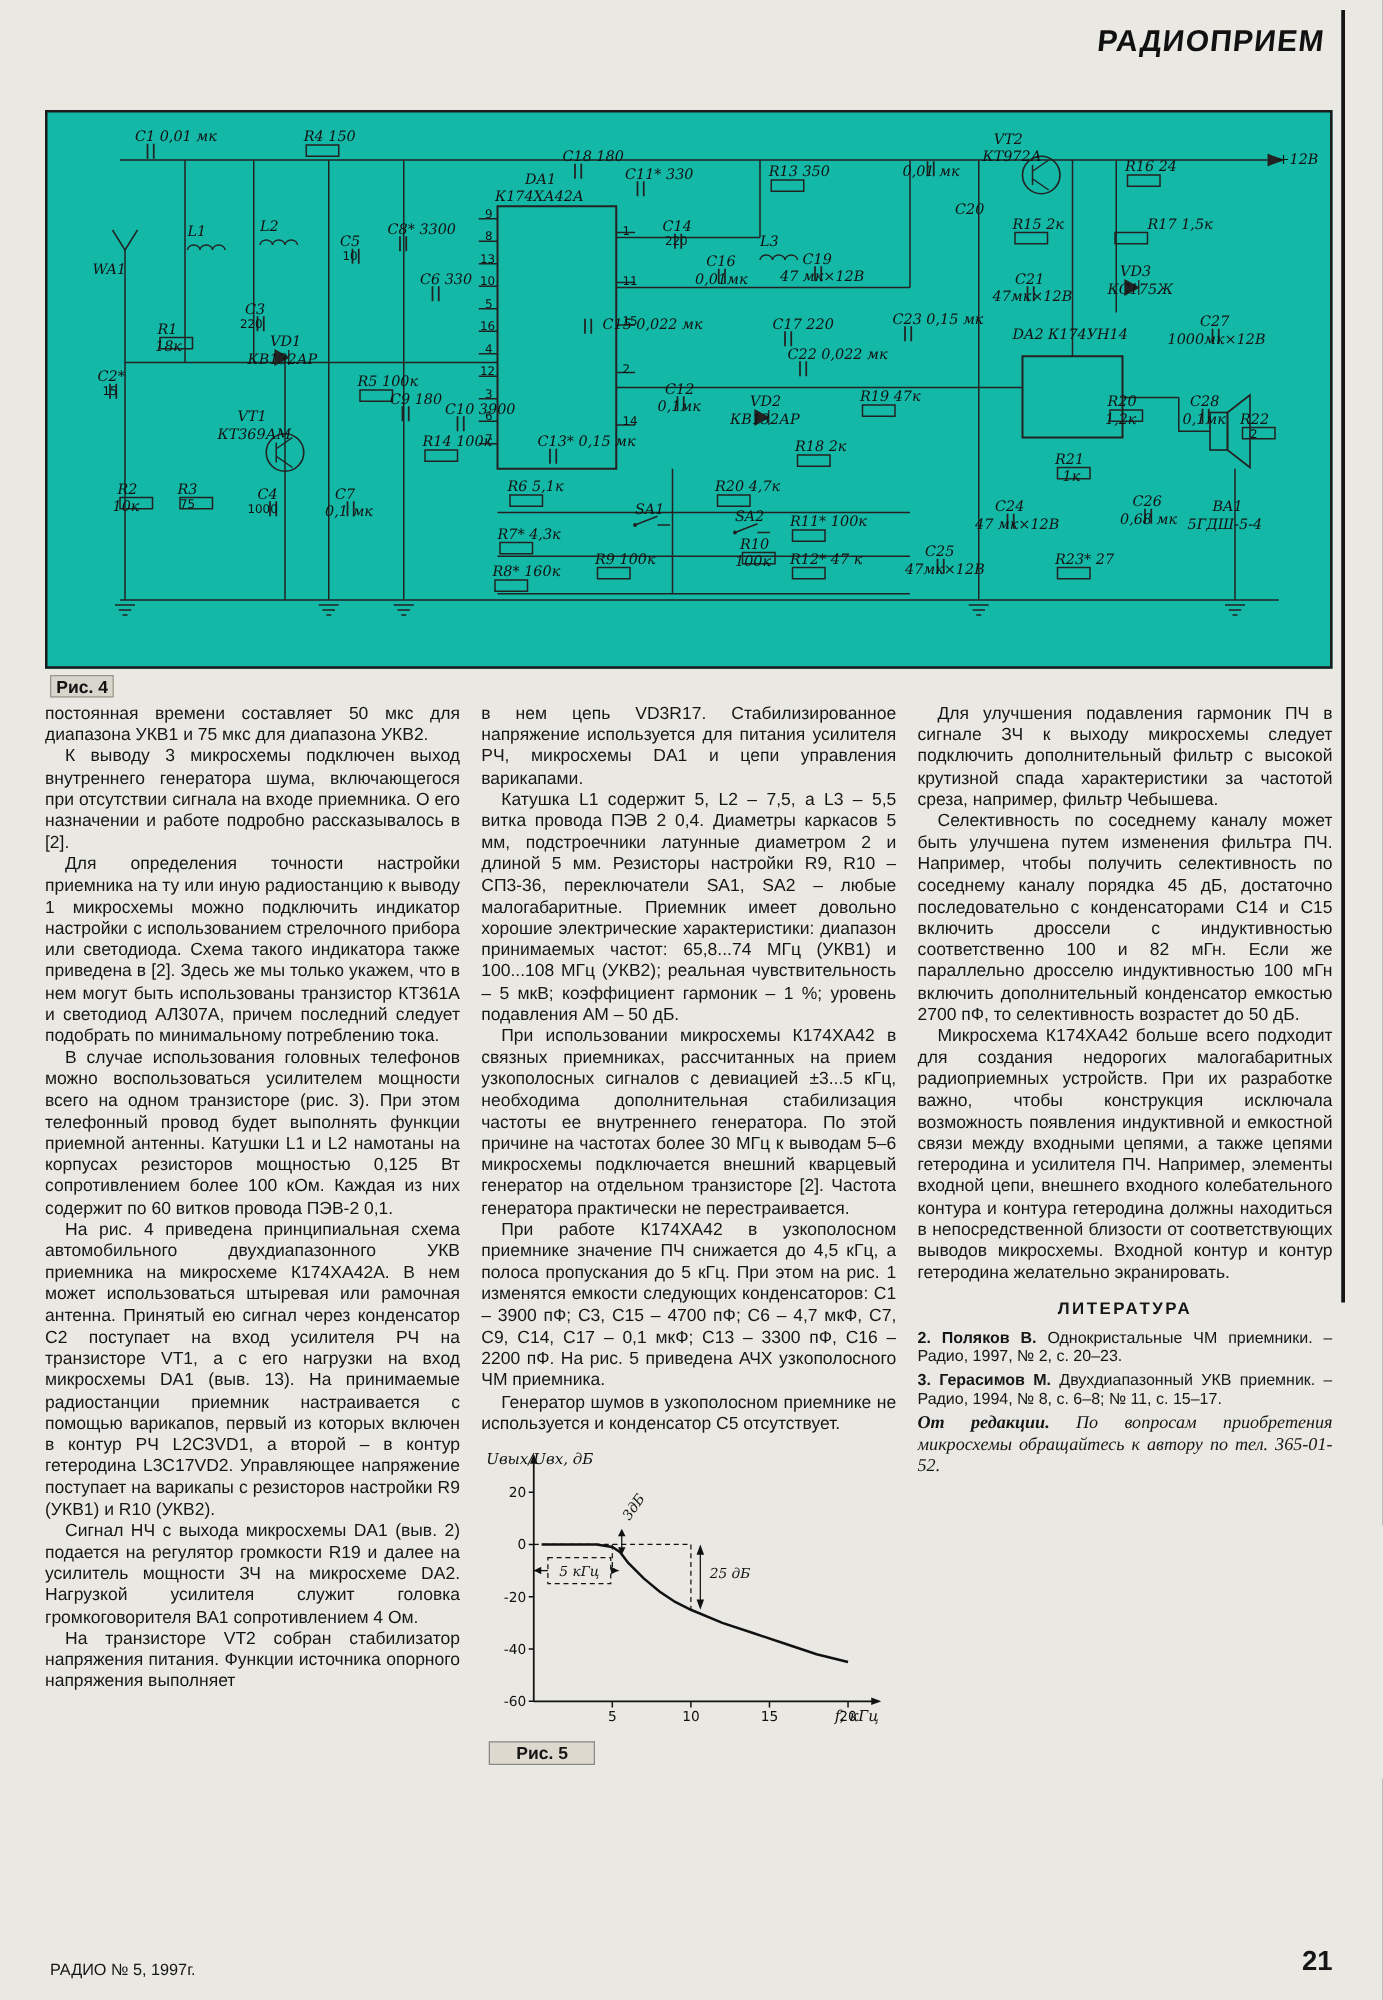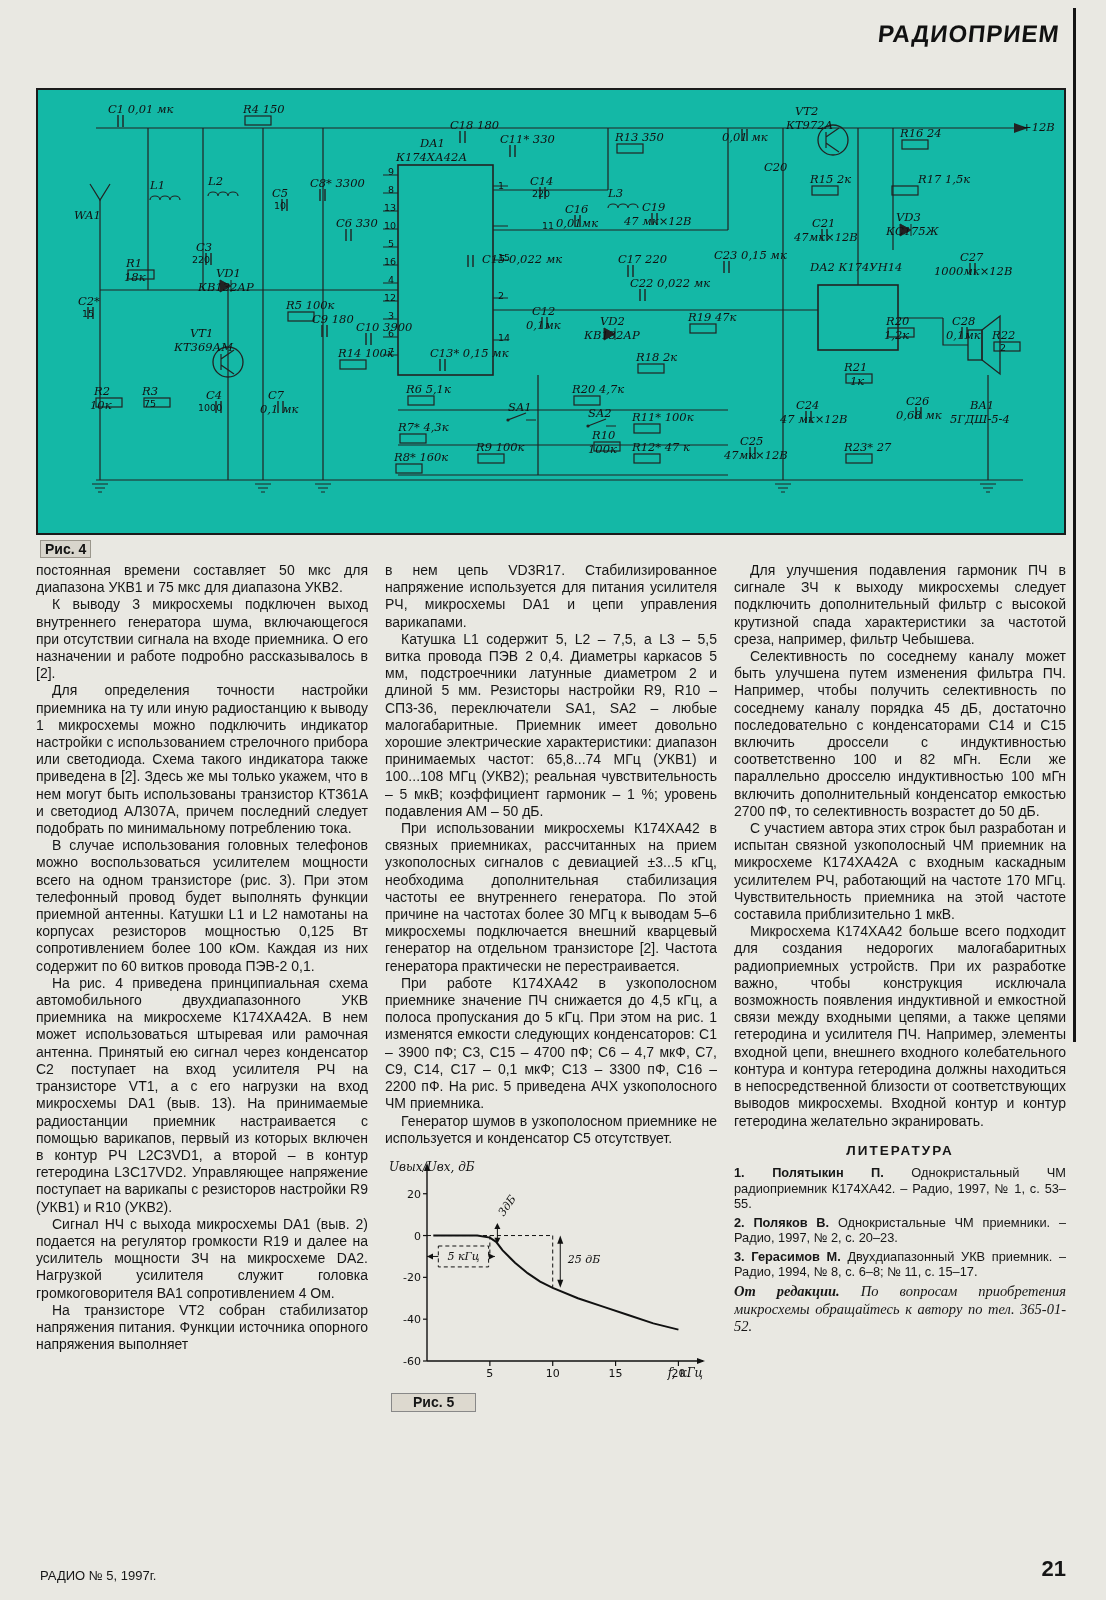--- a/index.html
+++ b/index.html
@@ -256,21 +256,21 @@
         <span class="slabel pin" style="left: 346px; top: 112px;">13</span>
         <span class="slabel pin" style="left: 346px; top: 130px;">10</span>
         <span class="slabel pin" style="left: 350px; top: 148px;">5</span>
         <span class="slabel pin" style="left: 346px; top: 166px;">16</span>
         <span class="slabel pin" style="left: 350px; top: 184px;">4</span>
         <span class="slabel pin" style="left: 346px; top: 202px;">12</span>
         <span class="slabel pin" style="left: 350px; top: 220px;">3</span>
         <span class="slabel pin" style="left: 350px; top: 238px;">6</span>
         <span class="slabel pin" style="left: 350px; top: 256px;">7</span>
         <span class="slabel pin" style="left: 460px; top: 90px;">1</span>
-        <span class="slabel pin" style="left: 460px; top: 130px; margin-left: 44px;">11</span>
+        <span class="slabel pin" style="left: 460px; top: 130px;">11</span>
         <span class="slabel pin" style="left: 460px; top: 162px;">15</span>
         <span class="slabel pin" style="left: 460px; top: 200px;">2</span>
         <span class="slabel pin" style="left: 460px; top: 242px;">14</span>
       </div>
   </div>
 
   <div class="fig-caption fig4">Рис. 4</div>
 
   <div class="columns">
     <div class="col">
@@ -336,27 +336,25 @@
               <text x="318" y="218" text-anchor="end" font-size="12" font-style="italic" fill="#111" font-family="DejaVu Serif, serif">f, кГц</text>
             </svg></div>
         <div class="chart-caption">Рис. 5</div>
       </div>
     </div>
 
     <div class="col">
       <div>
           <p class="ind">Для улучшения подавления гармоник ПЧ в сигнале ЗЧ к выходу микросхемы следует подключить дополнительный фильтр с высокой крутизной спада характеристики за частотой среза, например, фильтр Чебышева.</p>
           <p class="ind">Селективность по соседнему каналу может быть улучшена путем изменения фильтра ПЧ. Например, чтобы получить селективность по соседнему каналу порядка 45 дБ, достаточно последовательно с конденсаторами С14 и С15 включить дроссели с индуктивностью соответственно 100 и 82 мГн. Если же параллельно дросселю индуктивностью 100 мГн включить дополнительный конденсатор емкостью 2700 пФ, то селективность возрастет до 50 дБ.</p>
-          <p class="ind">С участием автора этих строк был разработан и испытан связной узкополосный ЧМ приемник на микросхеме К174ХА42А с входным каскадным усилителем РЧ, работающий на частоте 170 МГц. Чувствительность приемника на этой частоте составила приблизительно 1 мкВ.</p>
           <p class="ind">Микросхема К174ХА42 больше всего подходит для создания недорогих малогабаритных радиоприемных устройств. При их разработке важно, чтобы конструкция исключала возможность появления индуктивной и емкостной связи между входными цепями, а также цепями гетеродина и усилителя ПЧ. Например, элементы входной цепи, внешнего входного колебательного контура и контура гетеродина должны находиться в непосредственной близости от соответствующих выводов микросхемы. Входной контур и контур гетеродина желательно экранировать.</p>
         </div>
       <div>
         <div class="lit-head">ЛИТЕРАТУРА</div>
         <div class="lit-items">
-            <p><b>1. Полятыкин П.</b> Однокристальный ЧМ радиоприемник К174ХА42. – Радио, 1997, № 1, с. 53–55.</p>
             <p><b>2. Поляков В.</b> Однокристальные ЧМ приемники. – Радио, 1997, № 2, с. 20–23.</p>
             <p><b>3. Герасимов М.</b> Двухдиапазонный УКВ приемник. – Радио, 1994, № 8, с. 6–8; № 11, с. 15–17.</p>
           </div>
       </div>
       <p class="editorial"><b>От редакции.</b> По вопросам приобретения микросхемы обращайтесь к автору по тел. 365-01-52.</p>
     </div>
   </div>
 
   <div class="footer-left">РАДИО № 5, 1997г.</div>
   <div class="footer-page">21</div>

